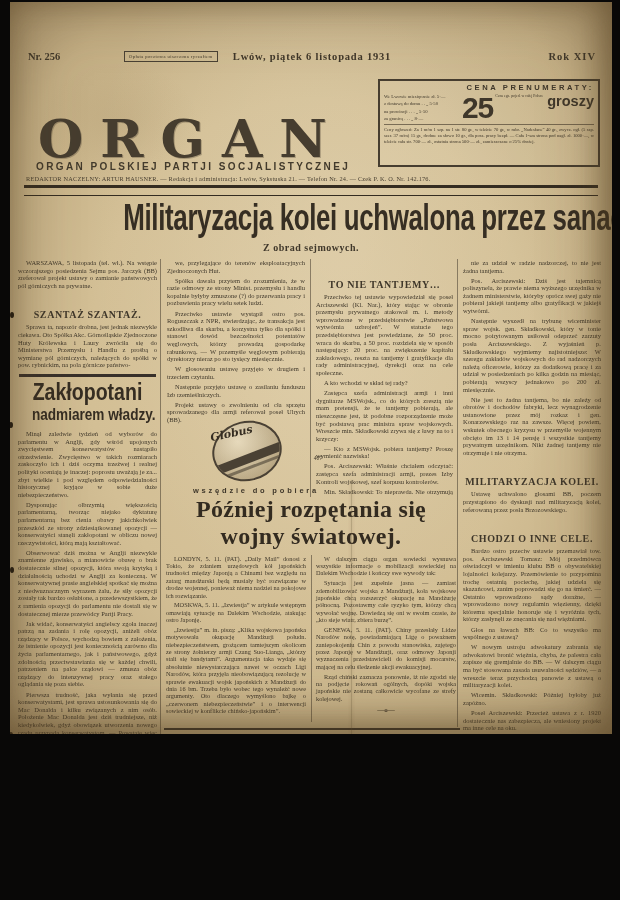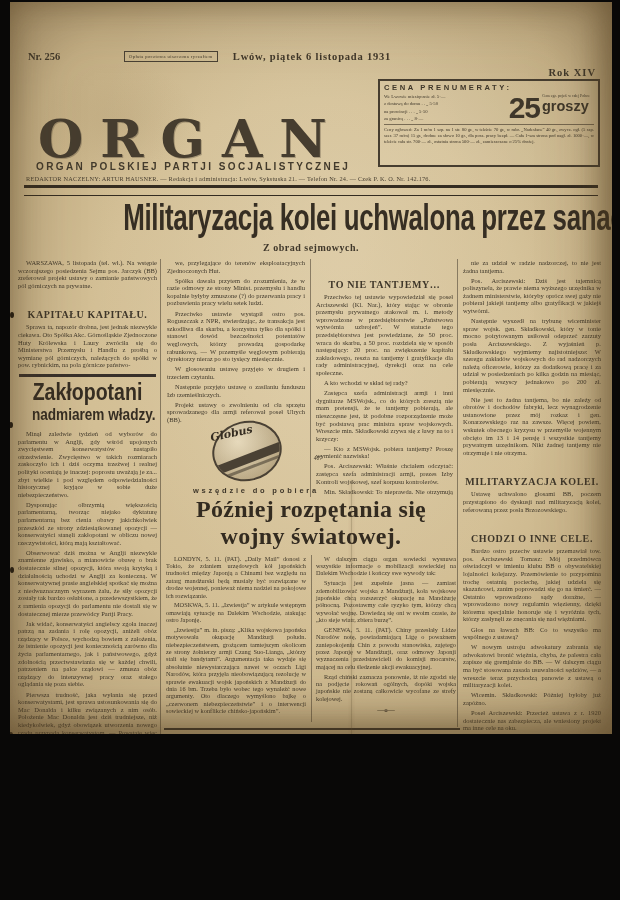--- a/index.html
+++ b/index.html
@@ -17,40 +17,40 @@
   }
   .paper::after{
     content:'';position:absolute;inset:0;pointer-events:none;
     box-shadow:inset 0 0 70px rgba(88,66,34,.45), inset -12px 0 28px rgba(80,60,30,.30), inset 0 -14px 30px rgba(80,60,30,.30);
   }
   
   .topline{position:absolute;left:16px;top:48px;width:572px;height:16px;font-weight:700;font-size:10.5px;}
   .tl-issue{position:absolute;left:2px;top:1px;}
   .tl-postal{position:absolute;left:98px;top:1px;border:1px solid #4a4134;font-weight:400;font-size:4.6px;padding:2px 4px;letter-spacing:.4px;}
   .tl-date{position:absolute;left:50%;transform:translateX(-50%);top:1px;letter-spacing:.8px;font-family:Liberation Serif, serif;}
-  .tl-year{position:absolute;right:2px;top:17px;letter-spacing:1px;}
+  .tl-year{position:absolute;right:2px;top:1px;letter-spacing:1px;}
   
   .mast-t{position:absolute;font-family:"DejaVu Serif",serif;font-weight:700;color:#463d2f;line-height:1;
     text-shadow:1px 1px 0 rgba(60,50,35,.30);}
   .mast-t1{left:24px;top:62px;font-size:56px;letter-spacing:3px;}
   .mast-t2{left:28px;top:111px;font-size:52px;letter-spacing:17px;}
   .mast-sub{position:absolute;left:26px;top:159px;width:360px;font-family:"Liberation Sans",sans-serif;
     font-weight:700;font-size:10px;letter-spacing:2.4px;color:#423a2c;}
   .editor-line{position:absolute;left:16px;top:172.5px;width:572px;font-size:6.3px;letter-spacing:.2px;
     white-space:nowrap;overflow:hidden;color:#46:}
   .editor-line{color:#473e30;}
   
   .price-box{position:absolute;left:368px;top:77px;width:222px;height:88px;border:2px solid #463d2f;
     padding:2px 4px;box-sizing:border-box;background:rgba(255,248,230,.06);}
-  .pb-title{text-align:left;font-family:"Liberation Sans",sans-serif;font-weight:700;font-size:7.6px;letter-spacing:2.6px;}
+  .pb-title{text-align:right;font-family:"Liberation Sans",sans-serif;font-weight:700;font-size:7.6px;letter-spacing:2.6px;}
   .pb-row{display:flex;align-items:center;margin-top:1px;}
   .pb-lines{flex:1;font-size:4.7px;line-height:1.55;white-space:nowrap;overflow:hidden;}
   .pb-price{display:flex;}
   .pb-25{font-family:"Liberation Sans",sans-serif;font-weight:700;font-size:30px;line-height:.9;letter-spacing:-1px;}
-  .pb-right{display:flex;flex-direction:column;margin-left:2px;}
+  .pb-right{display:flex;flex-direction:row;margin-left:2px;}
   .pb-note{font-size:3.8px;width:52px;line-height:1.2;}
   .pb-unit{font-family:"Liberation Sans",sans-serif;font-weight:700;font-size:14.5px;line-height:1;}
   .pb-rates{border-top:1px solid rgba(70,60,45,.65);margin-top:2px;padding-top:2px;font-size:4.6px;
     line-height:1.3;text-align:justify;}
   
   .double-rule{position:absolute;left:14px;top:183px;width:574px;height:7px;
     border-top:3px solid #342c21;border-bottom:1.5px solid #342c21;}
   .main-headline{position:absolute;left:0;top:195px;width:602px;text-align:center;height:44px;}
   .condense{display:inline-block;white-space:nowrap;font-family:"Liberation Sans",sans-serif;font-weight:700;
     font-size:37px;letter-spacing:-.5px;transform:scaleX(.70);transform-origin:center;color:#362e23;}
@@ -154,21 +154,21 @@
   <div class="main-subhead">Z obrad sejmowych.</div>
 
   <div class="vrule r1"></div>
   <div class="vrule r2a"></div>
   <div class="vrule r2b"></div>
   <div class="vrule r3a"></div>
   <div class="vrule r3b"></div>
 
   <div class="col col1">
       <div class="blk blk-p">WARSZAWA, 5 listopada (tel. wł.). Na wstępie wczorajszego posiedzenia Sejmu pos. Jarczyk (BB) zreferował projekt ustawy o zamianie państwowych pól górniczych na prywatne.</div>
-      <div class="blk blk-h">KAPITAŁU KAPITAŁU.</div>
+      <div class="blk blk-h">SZANTAŻ SZANTAŻ.</div>
       <div class="blk blk-p">Sprawa ta, napozór drobna, jest jednak niezwykle ciekawa. Oto Spółka Akc. Górnośląskie Zjednoczone Huty Królewska i Laury zwróciła się do Ministerstwa Przemysłu i Handlu z prośbą o wymianę pól górniczych, należących do spółki w pow. rybnickim, na pola górnicze państwo-</div>
       <div class="blk blk-hr"></div>
       <div class="blk blk-hl">Zakłopotani</div>
       <div class="blk blk-hl2">nadmiarem władzy.</div>
       <div class="blk blk-p">Minął zaledwie tydzień od wyborów do parlamentu w Anglji, gdy wśród upojonych zwycięstwem konserwatystów nastąpiło otrzeźwienie. Zwycięstwo w takich rozmiarach zaskoczyło ich i dziś oczyma trzeźwej i realnej polityki oceniają je inaczej: poprostu uważają je za... zbyt wielkie i pod względem odpowiedzialności historycznej kryjące w sobie duże niebezpieczeństwo.</div>
       <div class="blk blk-p">Dysponując olbrzymią większością parlamentarną, tworząc niejako dyktaturę parlamentarną bez cienia obawy jakichkolwiek przeszkód ze strony zdziesiątkowanej opozycji — konserwatyści stanęli zakłopotani w obliczu nowej rzeczywistości, którą mają kształtować.</div>
       <div class="blk blk-p">Obserwować dziś można w Anglji niezwykle znamienne zjawisko, a mianowicie obawę o brak dostatecznie silnej opozycji, która swoją krytyką i działalnością uchodzi w Anglji za konieczną. W konserwatywnej prasie angielskiej spotkać się można z niedwuznacznym wyrazem żalu, że siły opozycji zostały tak bardzo osłabione, a przedewszystkiem, że z ramienia opozycji do parlamentu nie dostali się w dostatecznej mierze przewódcy Partji Pracy.</div>
       <div class="blk blk-p">Jak widać, konserwatyści angielscy zgoła inaczej patrzą na zadania i rolę opozycji, aniżeli obóz rządzący w Polsce, wychodzą bowiem z założenia, że istnienie opozycji jest koniecznością zarówno dla życia parlamentarnego, jak i państwowego, gdyż zdolnością przeciwstawiania się w każdej chwili, patrzeniem na palce rządowi — zmusza obóz rządzący do intenzywnej pracy oraz stałego oglądania się poza siebie.</div>
       <div class="blk blk-p">Pierwsza trudność, jaka wyłania się przed konserwatystami, jest sprawa ustosunkowania się do Mac Donalda i kilku związanych z nim osób. Położenie Mac Donalda jest dziś trudniejsze, niż kiedykolwiek, gdyż obowiązek utworzenia nowego rządu przypada konserwatystom. — Powstaje więc zagadnienie: co zrobić z Mac Donaldem.</div>
       <div class="blk blk-p">Konserwatyści przystępują do nowych rządów z niezwykłą ostrożnością. Zdają sobie bowiem sprawę, iż społeczeństwo szukało tylko pretekstu, by poddać się fali optymizmu, ale każdy fałszywy ich krok może gwałtownie ochłodzić atmosferę. Rozczarowanie, jakie wywołane zostałoby ich rządami byłoby dla nich katastrofą. I dlatego słusznie zresztą w optymizmie społeczeństwa angielskiego widzą poważne dla siebie niebezpieczeństwo i dlatego ich zwycięstwo wyborcze zatruwa im radość już u progu władzy.</div>

